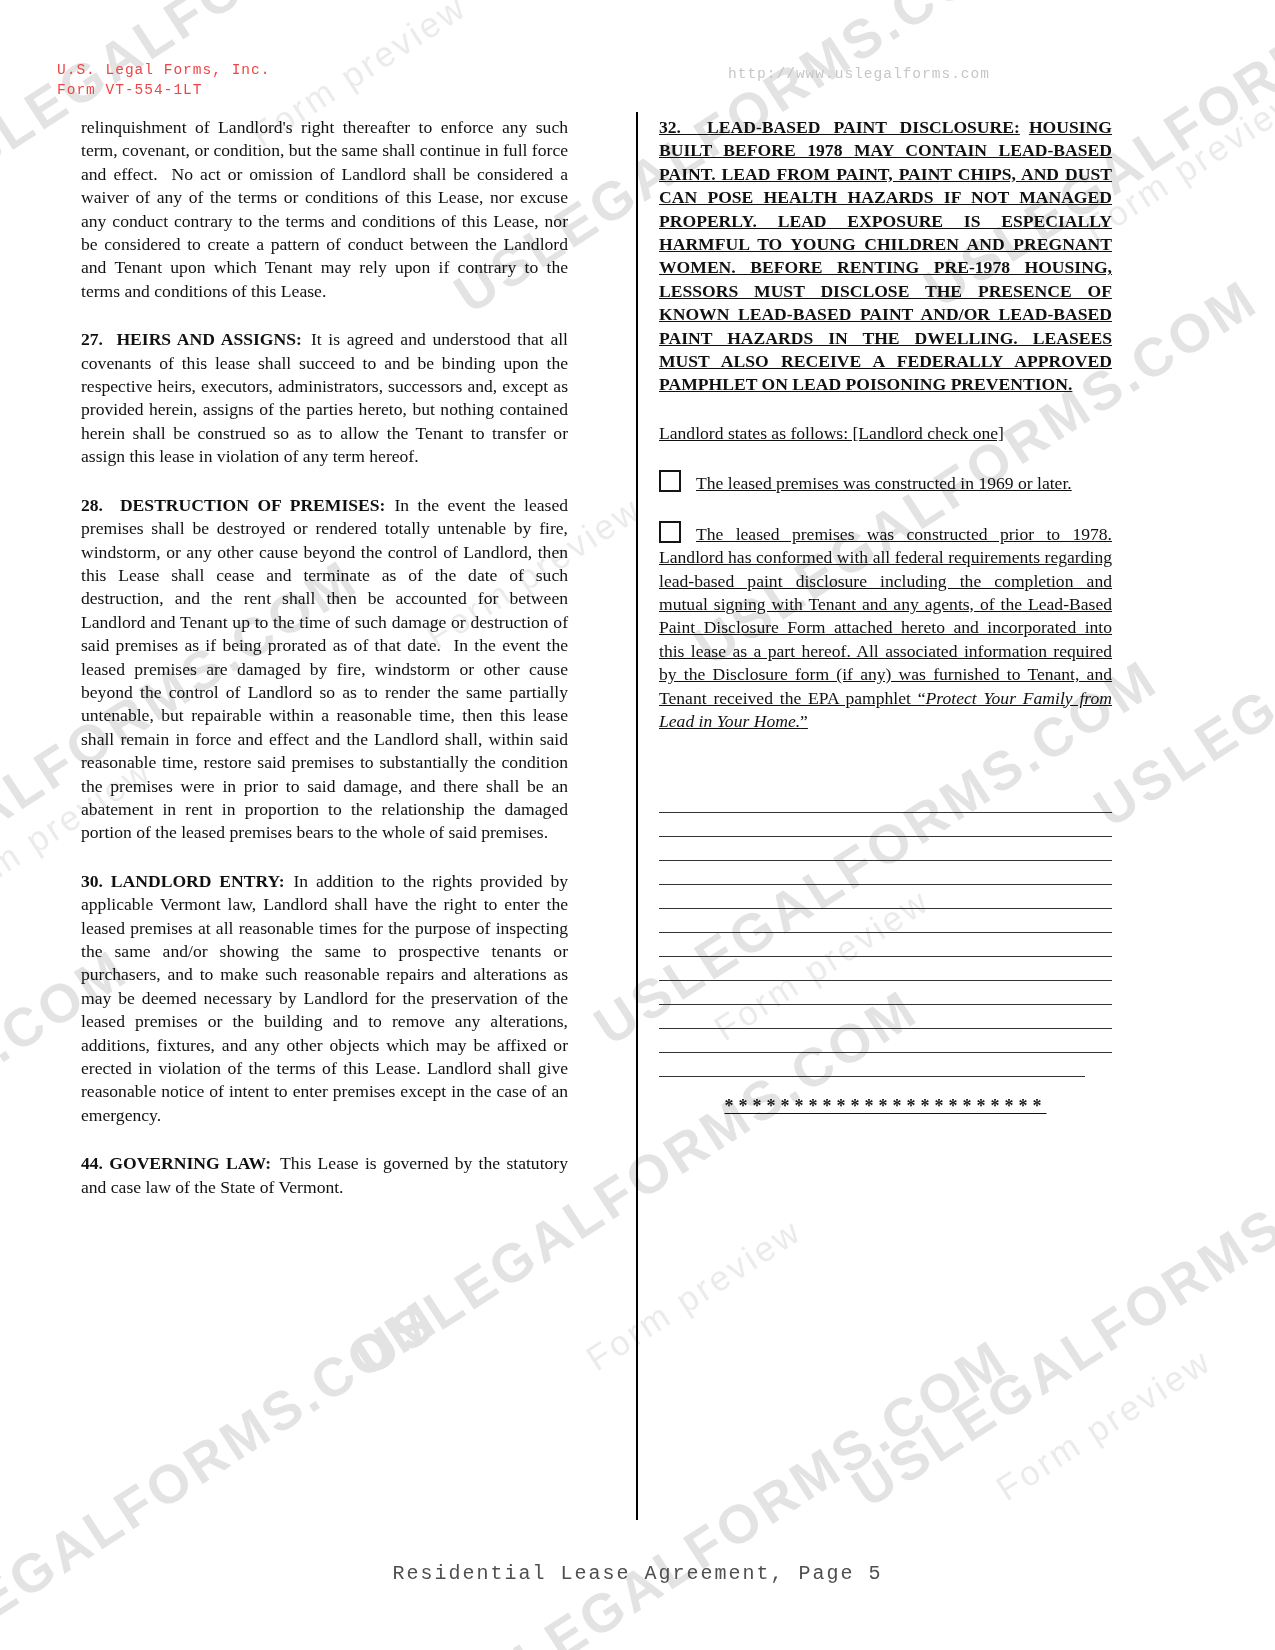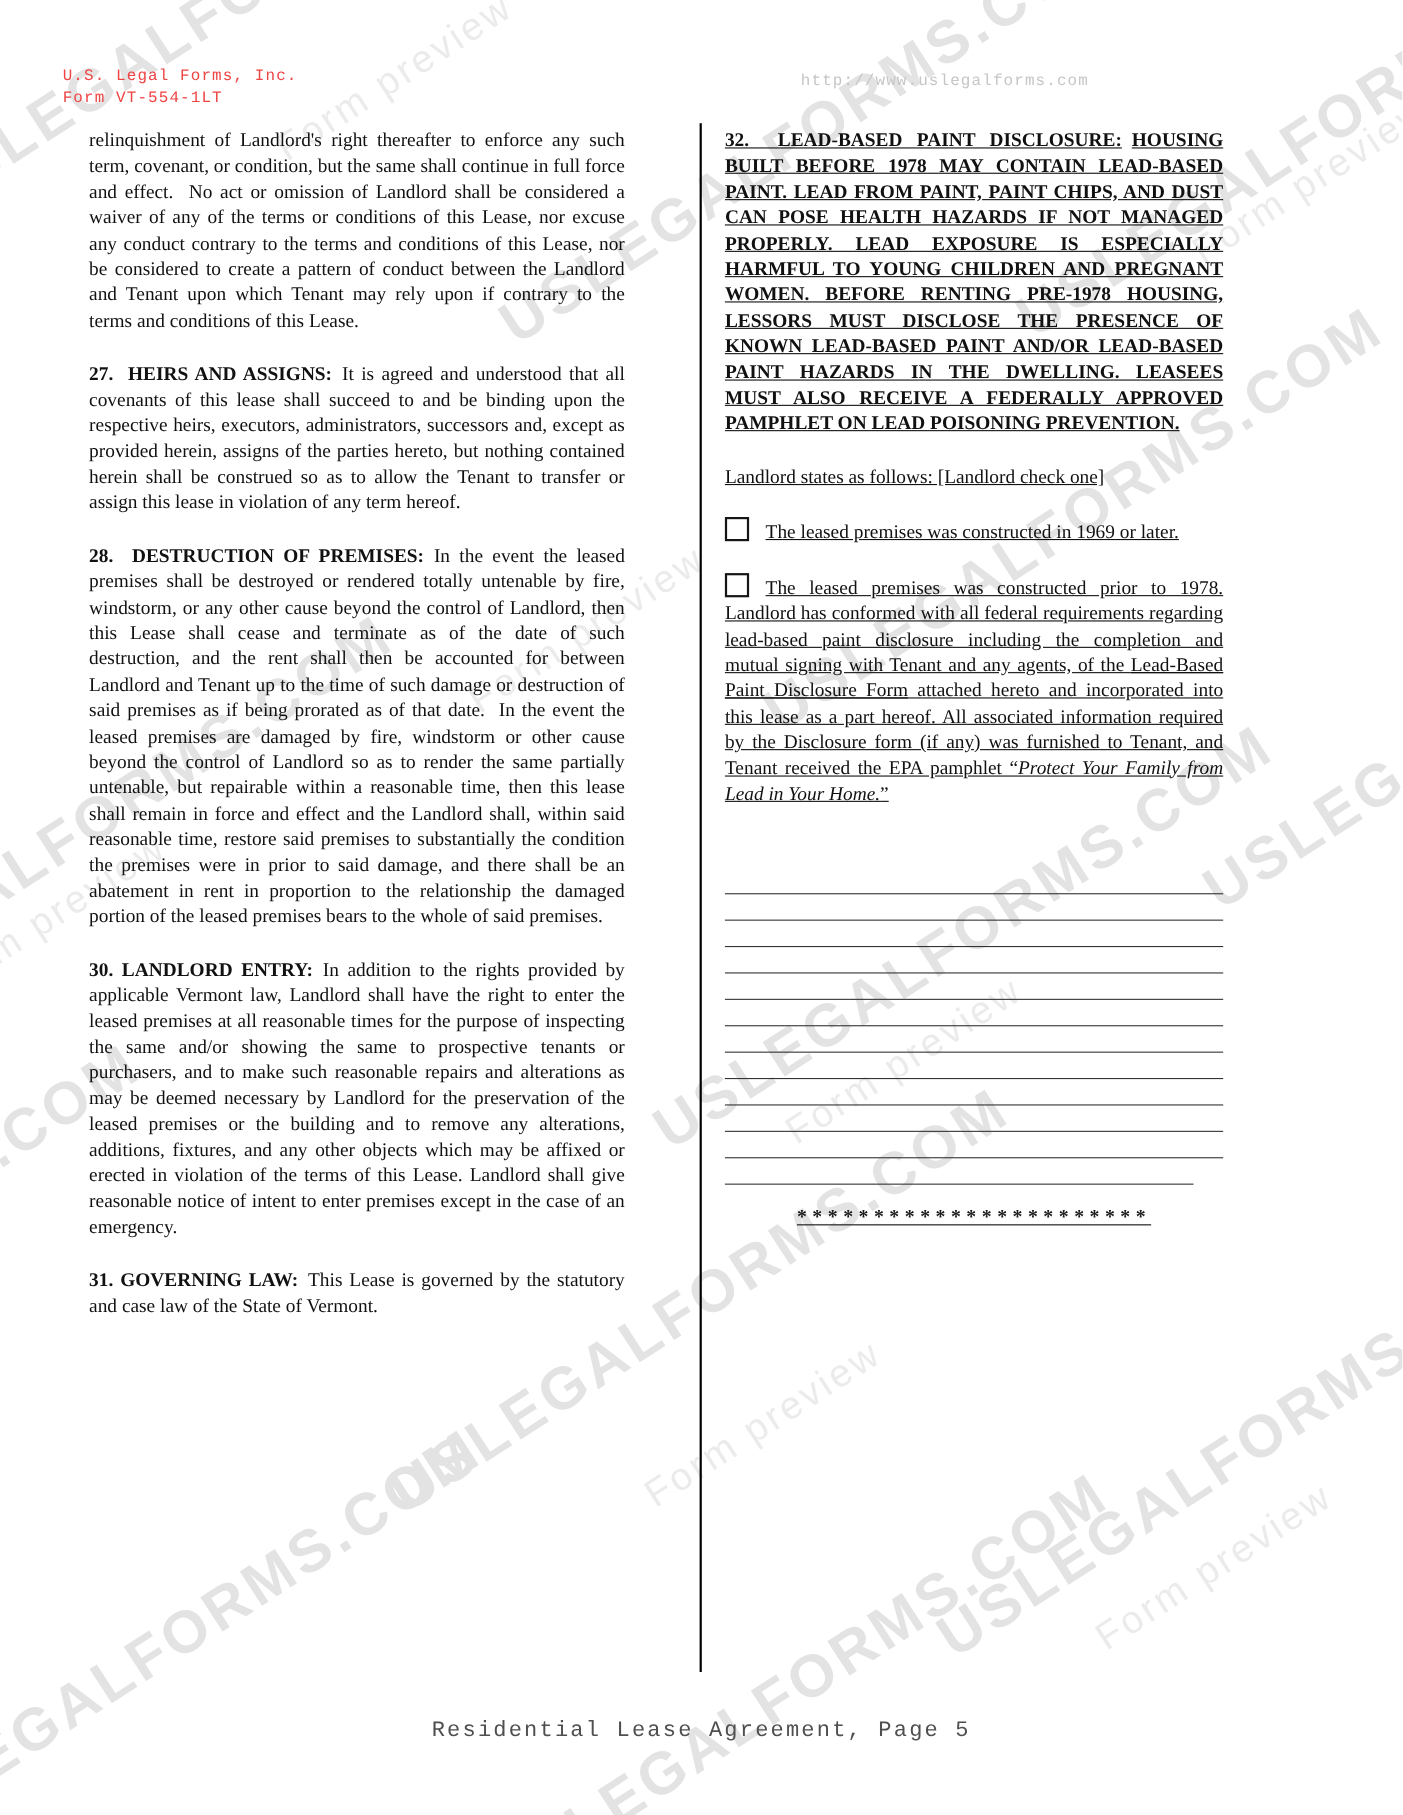--- a/index.html
+++ b/index.html
@@ -91,21 +91,21 @@
     <p class="para justify">
       <span class="b gap">27.&nbsp; HEIRS AND ASSIGNS:</span><span>It is agreed and understood that all covenants of this lease shall succeed to and be binding upon the respective heirs, executors, administrators, successors and, except as provided herein, assigns of the parties hereto, but nothing contained herein shall be construed so as to allow the Tenant to transfer or assign this lease in violation of any term hereof.</span>
     </p>
     <p class="para justify">
       <span class="b gap">28.&nbsp; DESTRUCTION OF PREMISES:</span><span>In the event the leased premises shall be destroyed or rendered totally untenable by fire, windstorm, or any other cause beyond the control of Landlord, then this Lease shall cease and terminate as of the date of such destruction, and the rent shall then be accounted for between Landlord and Tenant up to the time of such damage or destruction of said premises as if being prorated as of that date.&nbsp; In the event the leased premises are damaged by fire, windstorm or other cause beyond the control of Landlord so as to render the same partially untenable, but repairable within a reasonable time, then this lease shall remain in force and effect and the Landlord shall, within said reasonable time, restore said premises to substantially the condition the premises were in prior to said damage, and there shall be an abatement in rent in proportion to the relationship the damaged portion of the leased premises bears to the whole of said premises.</span>
     </p>
     <p class="para justify">
       <span class="b gap">30. LANDLORD ENTRY:</span><span>In addition to the rights provided by applicable Vermont law, Landlord shall have the right to enter the leased premises at all reasonable times for the purpose of inspecting the same and/or showing the same to prospective tenants or purchasers, and to make such reasonable repairs and alterations as may be deemed necessary by Landlord for the preservation of the leased premises or the building and to remove any alterations, additions, fixtures, and any other objects which may be affixed or erected in violation of the terms of this Lease. Landlord shall give reasonable notice of intent to enter premises except in the case of an emergency.</span>
     </p>
     <p class="para justify">
-      <span class="b gap">31. GOVERNING LAW:</span><span>This Lease is governed by the statutory and case law of the State of Vermont.</span>
+      <span class="b gap">44. GOVERNING LAW:</span><span>This Lease is governed by the statutory and case law of the State of Vermont.</span>
     </p>
   </section>
 
   <section class="col col-right">
     <p class="para justify bold-para">
       <span class="gap">32.&nbsp; LEAD-BASED PAINT DISCLOSURE:</span><span>HOUSING BUILT BEFORE 1978 MAY CONTAIN LEAD-BASED PAINT. LEAD FROM PAINT, PAINT CHIPS, AND DUST CAN POSE HEALTH HAZARDS IF NOT MANAGED PROPERLY. LEAD EXPOSURE IS ESPECIALLY HARMFUL TO YOUNG CHILDREN AND PREGNANT WOMEN. BEFORE RENTING PRE-1978 HOUSING, LESSORS MUST DISCLOSE THE PRESENCE OF KNOWN LEAD-BASED PAINT AND/OR LEAD-BASED PAINT HAZARDS IN THE DWELLING. LEASEES MUST ALSO RECEIVE A FEDERALLY APPROVED PAMPHLET ON LEAD POISONING PREVENTION.</span>
     </p>
     <p class="para">
       <span>Landlord states as follows: [Landlord check one]</span>
     </p>

